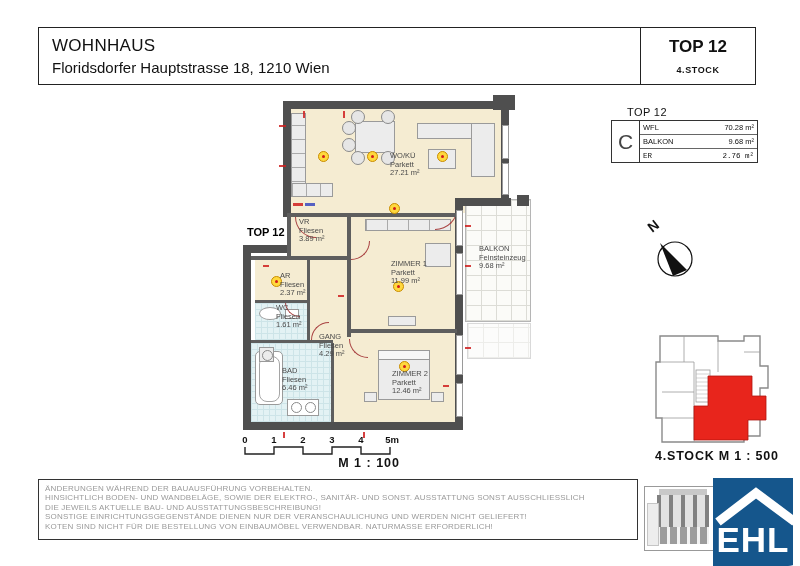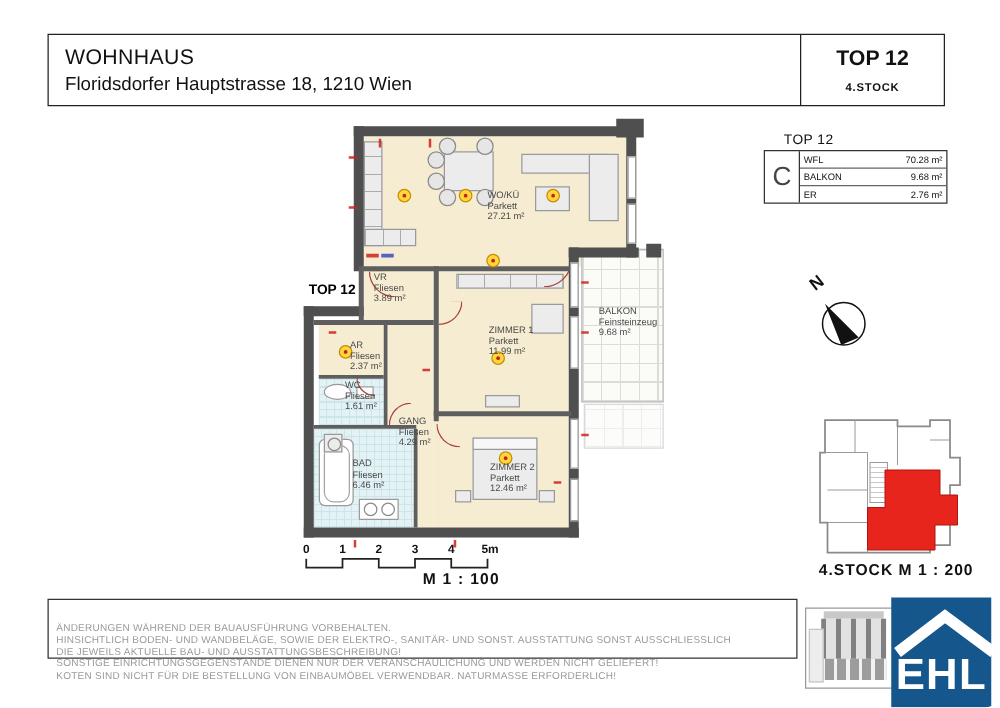--- a/index.html
+++ b/index.html
@@ -13,21 +13,21 @@
   .hdr-right{width:114px;border-left:1.5px solid #222;text-align:center;padding-top:9px;}
   .hdr-unit{font-size:17px;font-weight:bold;}
   .hdr-floor{font-size:9px;font-weight:bold;margin-top:8px;letter-spacing:.6px;}
   
   .info-title{position:absolute;left:627px;top:106px;font-size:11px;letter-spacing:.4px;}
   .info-table{position:absolute;left:611px;top:120px;width:145px;border:1px solid #333;display:flex;background:#fff;}
   .info-c{width:27px;border-right:1px solid #333;display:flex;align-items:center;justify-content:center;
           font-size:21px;color:#444;}
   .info-rows{flex:1;}
   .info-row{display:flex;height:13px;align-items:center;border-bottom:1px solid #666;font-size:7.5px;padding:0 3px;}
-  .info-row:last-child{border-bottom:none;}
+  .info-row:last-child{border-bottom:none;font-family:Liberation Mono, monospace;}
   .info-val{margin-left:auto;}
   
   .compass{position:absolute;left:636px;top:218px;width:76px;height:72px;}
   .compass .n{position:absolute;left:12px;top:0;font-size:14px;font-weight:bold;transform:rotate(-38deg);}
   
   .plan{position:absolute;left:243px;top:95px;width:290px;height:344px;}
   .room{position:absolute;background:#f5ecd2;}
   .tile{background:#e3f2f4;
         background-image:repeating-linear-gradient(0deg,#cde4e8 0 1px,transparent 1px 6px),
                          repeating-linear-gradient(90deg,#cde4e8 0 1px,transparent 1px 6px);}
@@ -59,22 +59,22 @@
   .tub-in{position:absolute;border:1px solid #a5a5a5;border-radius:8px;background:#fff;}
   
   .scale{position:absolute;left:242px;top:434px;width:166px;height:34px;font-weight:bold;}
   .scale .tick{position:absolute;top:0;font-size:9.5px;transform:translateX(-50%);}
   .scale svg{position:absolute;left:0;top:12px;}
   .scale .m{position:absolute;right:8px;top:22px;font-size:12.5px;letter-spacing:1px;}
   
   .keyplan{position:absolute;left:648px;top:332px;width:140px;height:114px;}
   .key-caption{position:absolute;left:655px;top:449px;font-size:12.5px;font-weight:bold;letter-spacing:.8px;}
   
-  .disc{position:absolute;left:38px;top:479px;width:600px;height:48px;border:1px solid #333;
-        padding:18px 0 0 6px;box-sizing:border-box;}
+  .disc{position:absolute;left:38px;top:479px;width:600px;height:61px;border:1px solid #333;
+        padding:4px 0 0 6px;box-sizing:border-box;}
   .disc div{font-size:8px;line-height:9.4px;color:#9a9a9a;letter-spacing:.2px;white-space:nowrap;overflow:hidden;}
   
   .photo-frame{position:absolute;left:644px;top:486px;width:93px;height:63px;border:1px solid #999;background:#fff;overflow:hidden;}
   .bld{position:absolute;}
   .ehl{position:absolute;left:713px;top:478px;width:80px;height:88px;background:#15568C;}
   .ehl .roof{position:absolute;left:0;top:4px;width:87px;height:44px;}
   .ehl .txt{position:absolute;left:0;right:0;bottom:6px;text-align:center;color:#fff;font-weight:bold;
             font-size:35px;letter-spacing:1px;font-family:"Liberation Sans",sans-serif;}
 </style>
 </head>
@@ -284,21 +284,21 @@
 
   <div class="keyplan">
     <svg width="140" height="114" viewBox="0 0 140 114">
       <polygon points="12,4 70,4 70,9 96,9 96,4 112,4 112,34 120,34 120,56 112,56 112,104 96,104 96,110 14,110 14,86 8,86 8,30 12,30" fill="none" stroke="#8a8a8a" stroke-width="1.4"></polygon>
       <path d="M12,30 H46 M36,4 V30 M14,60 H46 M14,86 H46 M46,30 V110 M70,9 V40 M96,20 H112" fill="none" stroke="#9a9a9a" stroke-width="0.8"></path>
       <rect x="48" y="38" width="14" height="32" fill="none" stroke="#9a9a9a" stroke-width="0.8"></rect>
       <path d="M48,42 h14 M48,46 h14 M48,50 h14 M48,54 h14 M48,58 h14 M48,62 h14 M48,66 h14" stroke="#b5b5b5" stroke-width="0.6"></path>
       <polygon points="60,44 104,44 104,64 118,64 118,88 100,88 100,108 46,108 46,74 60,74" fill="#e8251c" stroke="#b01510" stroke-width="0.8"></polygon>
     </svg>
   </div>
-  <div class="key-caption">4.STOCK M 1 : 200</div>
+  <div class="key-caption">4.STOCK M 1 : 500</div>
 
   <div class="disc">
     <div>ÄNDERUNGEN WÄHREND DER BAUAUSFÜHRUNG VORBEHALTEN.</div>
     <div>HINSICHTLICH BODEN- UND WANDBELÄGE, SOWIE DER ELEKTRO-, SANITÄR- UND SONST. AUSSTATTUNG SONST AUSSCHLIESSLICH</div>
     <div>DIE JEWEILS AKTUELLE BAU- UND AUSSTATTUNGSBESCHREIBUNG!</div>
     <div>SONSTIGE EINRICHTUNGSGEGENSTÄNDE DIENEN NUR DER VERANSCHAULICHUNG UND WERDEN NICHT GELIEFERT!</div>
     <div>KOTEN SIND NICHT FÜR DIE BESTELLUNG VON EINBAUMÖBEL VERWENDBAR. NATURMASSE ERFORDERLICH!</div>
   </div>
 
   <div class="photo-frame">

